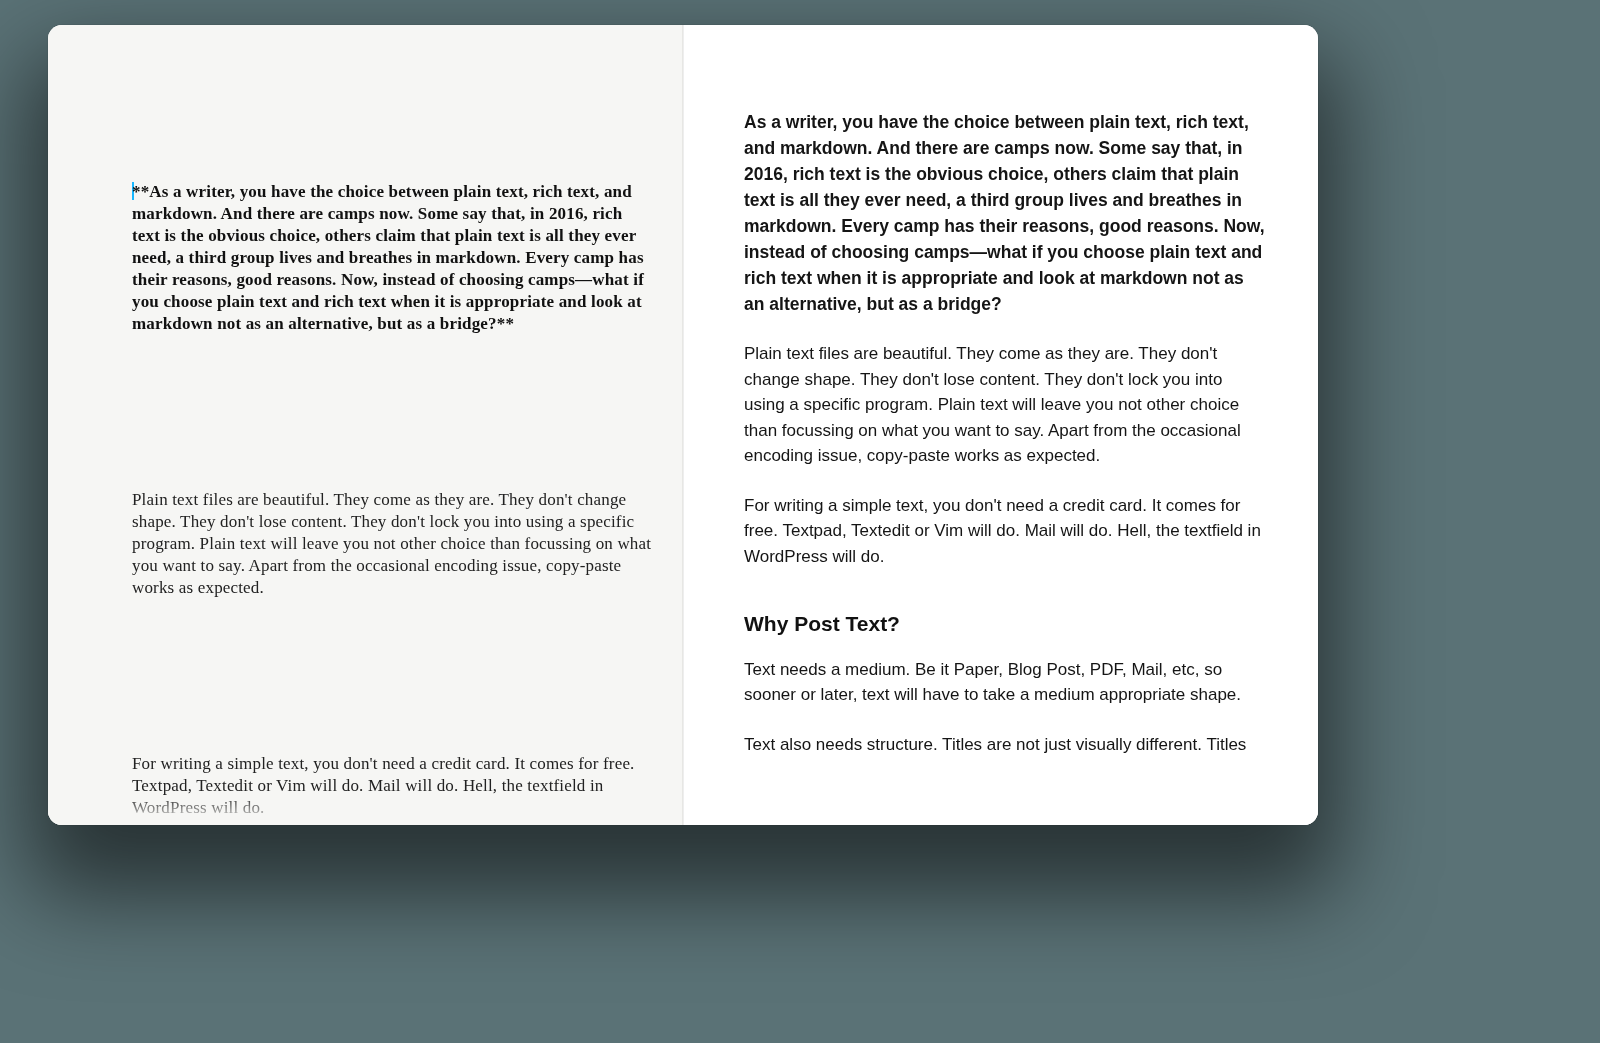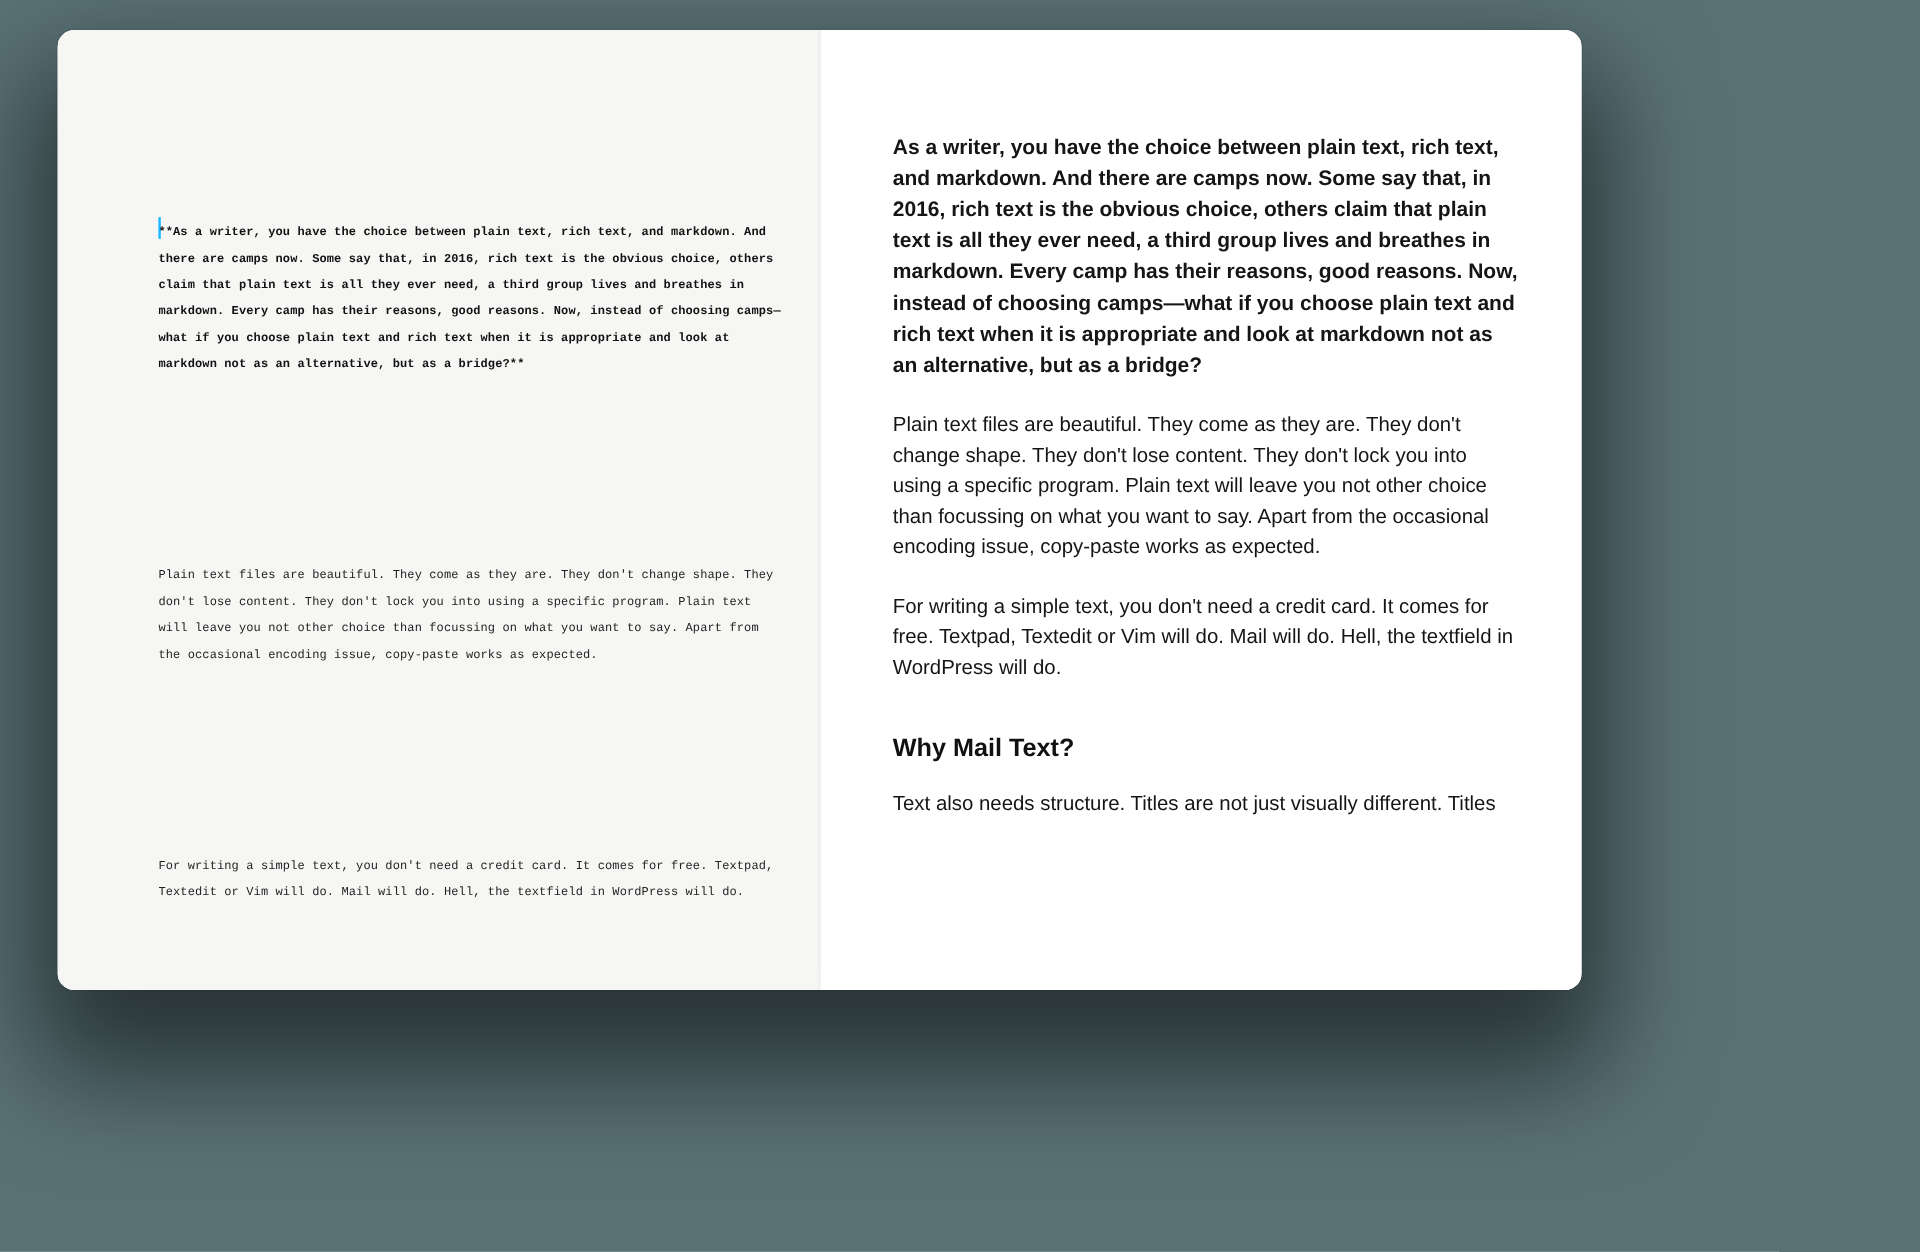--- a/index.html
+++ b/index.html
@@ -20,22 +20,22 @@
   .pane-right{background:#ffffff;border-left:1px solid #eee;}
   .inner{
     position:absolute;inset:0;
     overflow:hidden;
     padding:84px 40px 0 60px;
   }
   .pane-left .inner{padding-left:40px;padding-right:30px;padding-top:90px;}
   .pane-right .inner{padding-left:60px;padding-right:52px;}
   
   .mono{
-    font-family:Liberation Mono, monospace;
-    font-size:10px;
+    font-family:Liberation Serif, serif;
+    font-size:17px;
     line-height:22px;
     color:#222;
     font-weight:500;
     letter-spacing:0.01em;
     white-space:pre-wrap;
   }
   .mono .para{margin:0;padding-left:44px;}
   .mono .gap{height:22px;}
   .mono .bold{font-weight:800;color:#111;}
   .cursor{
@@ -101,22 +101,23 @@
     <div class="pane pane-right">
       <div class="inner rich">
 
         <p class="p lead">As a writer, you have the choice between plain text, rich text, and markdown. And there are camps now. Some say that, in 2016, rich text is the obvious choice, others claim that plain text is all they ever need, a third group lives and breathes in markdown. Every camp has their reasons, good reasons. Now, instead of choosing camps—what if you choose plain text and rich text when it is appropriate and look at markdown not as an alternative, but as a bridge?</p>
 
         <p class="p">Plain text files are beautiful. They come as they are. They don't change shape. They don't lose content. They don't lock you into using a specific program. Plain text will leave you not other choice than focussing on what you want to say. Apart from the occasional encoding issue, copy-paste works as expected.</p>
 
         <p class="p">For writing a simple text, you don't need a credit card. It comes for free. Textpad, Textedit or Vim will do. Mail will do. Hell, the textfield in WordPress will do.</p>
 
 
-        <h2>Why Mail Text?</h2>
+        <h2>Why Post Text?</h2>
 
+        <p class="p">Text needs a medium. Be it Paper, Blog Post, PDF, Mail, etc, so sooner or later, text will have to take a medium appropriate shape.</p>
 
         <p class="p" style="margin-bottom:0">Text also needs structure. Titles are not just visually different. Titles</p>
 
       </div>
       <div class="fade-cut"></div>
     </div>
 
   </div>
 </div>
 

